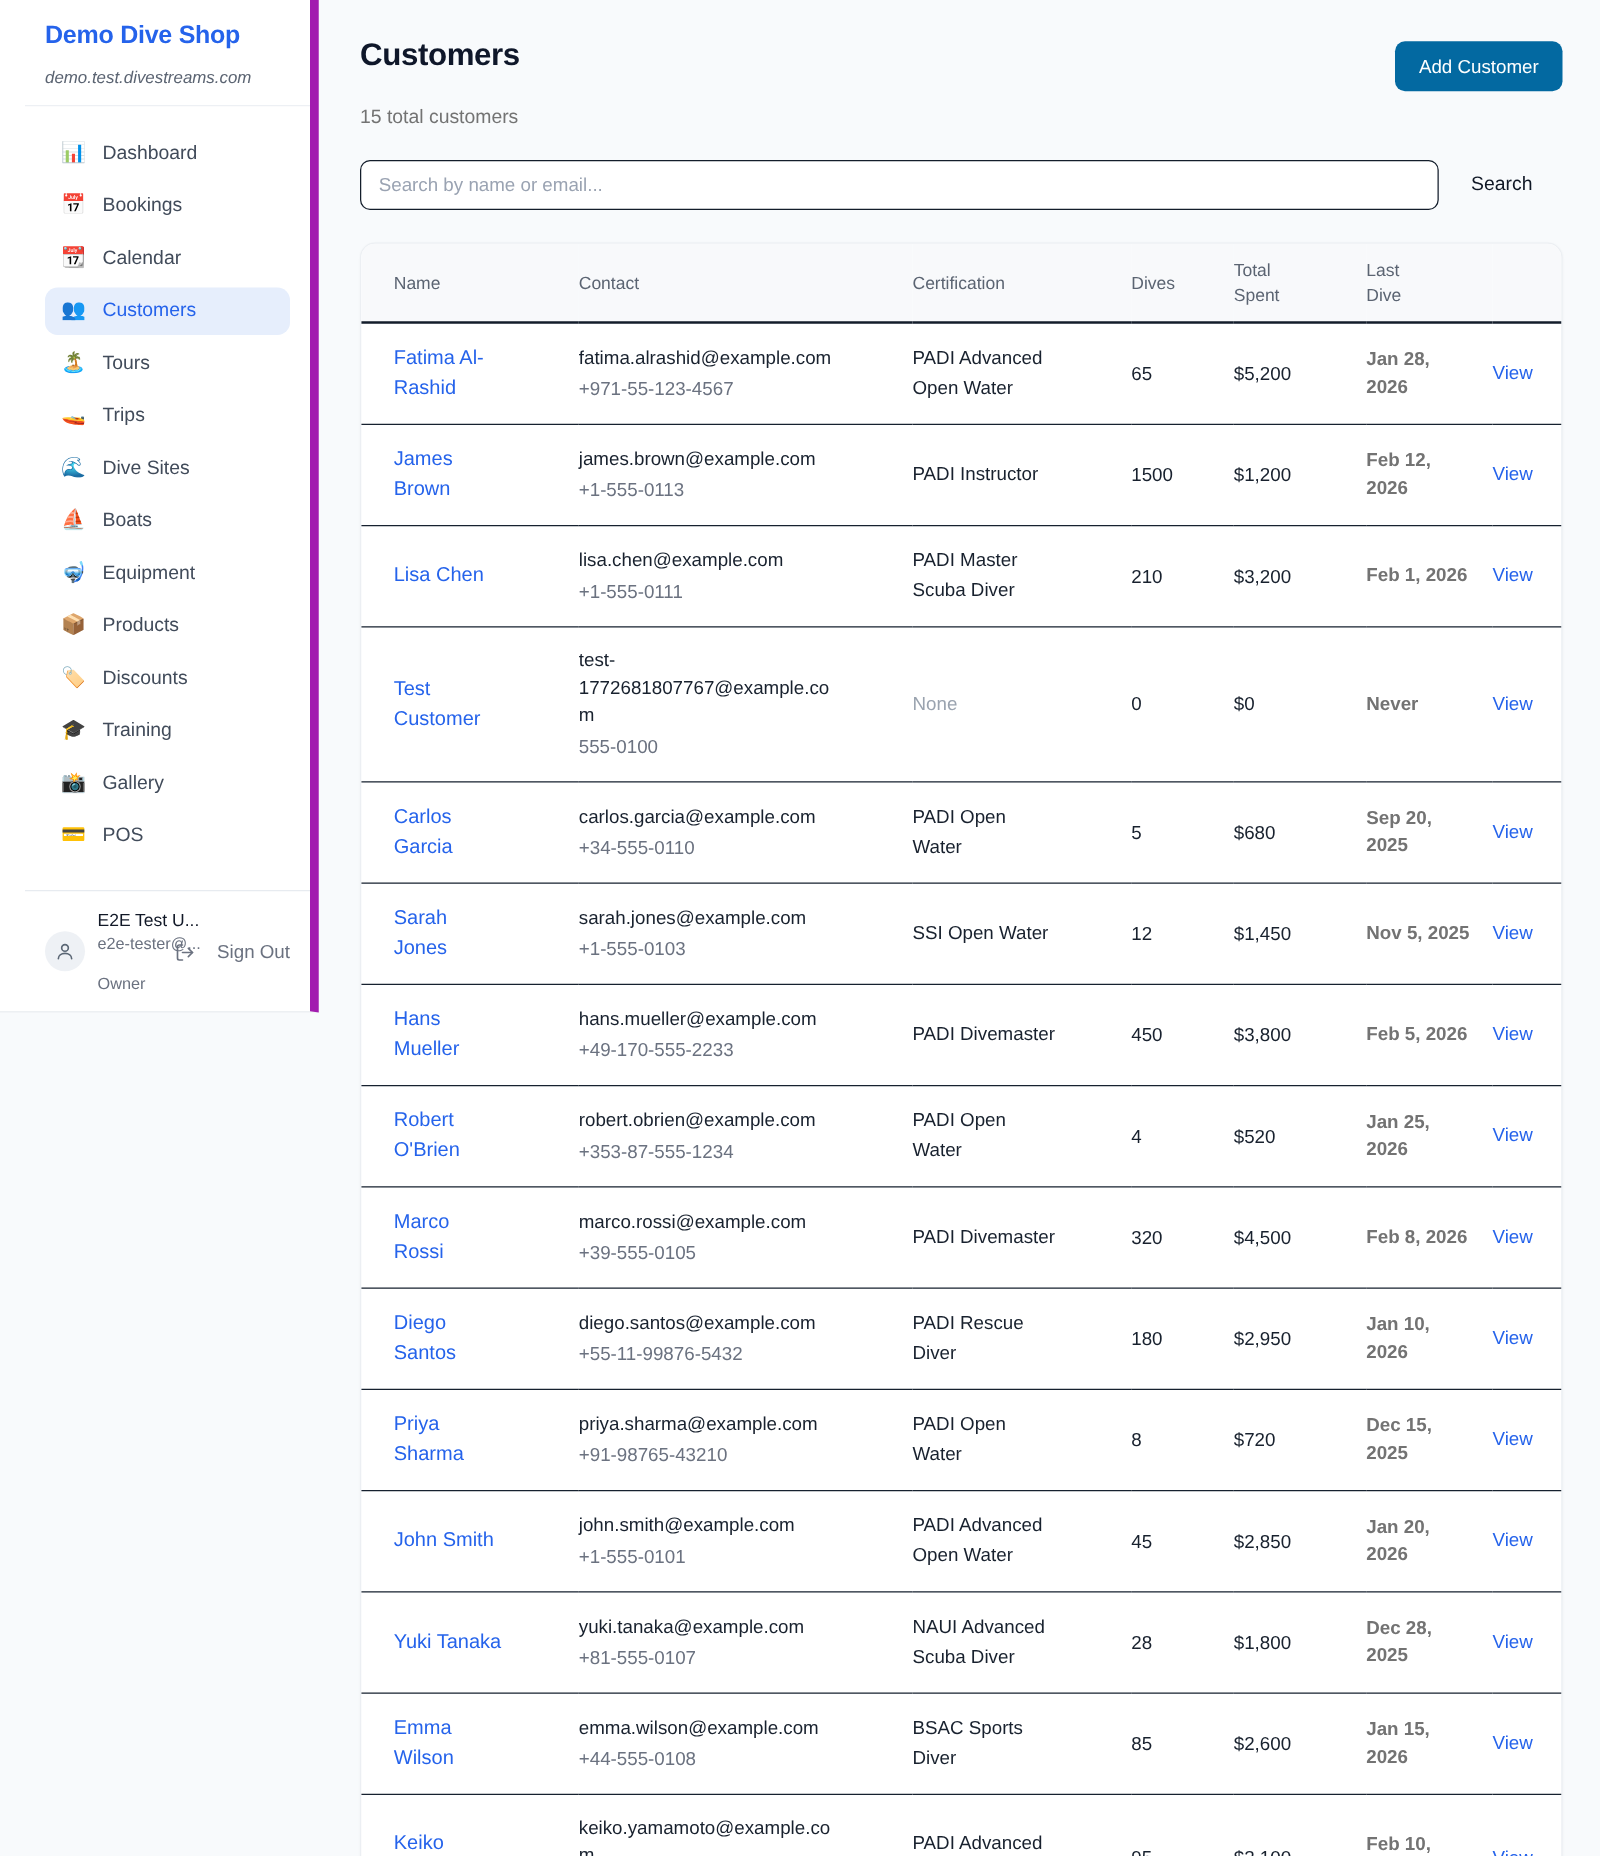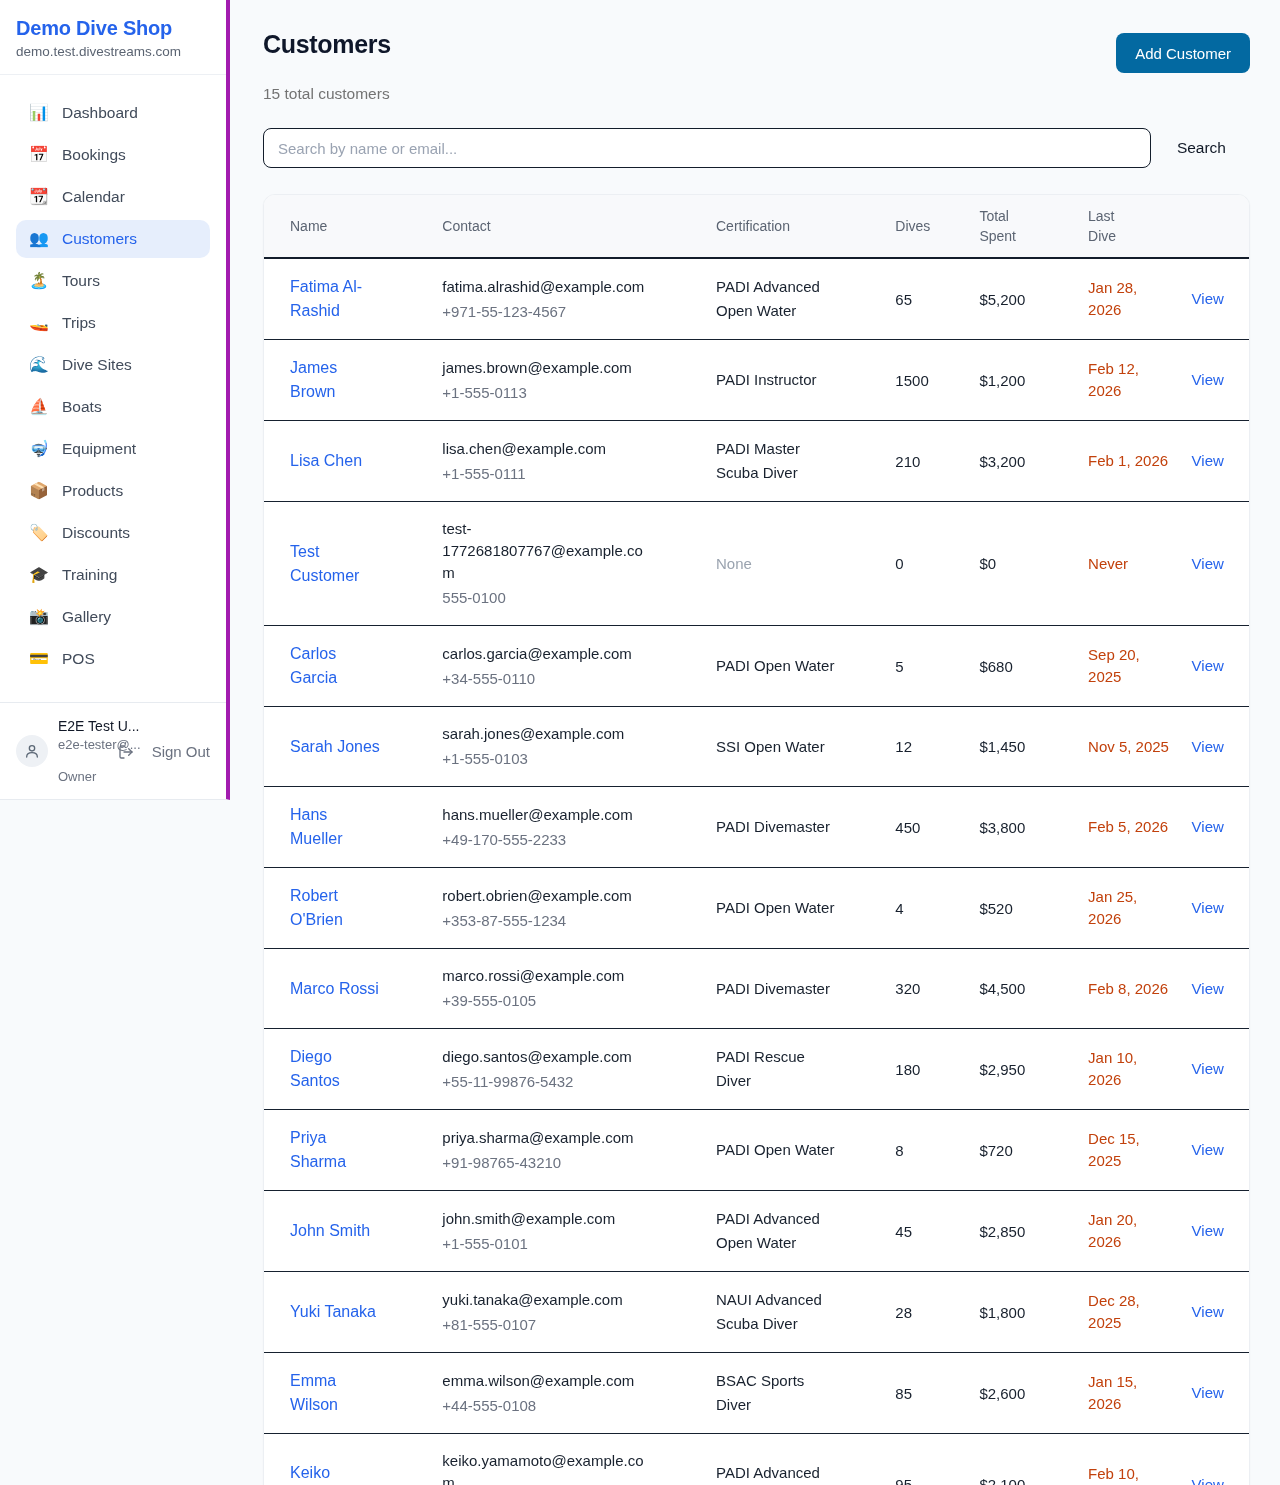--- a/index.html
+++ b/index.html
@@ -7,26 +7,26 @@
   body {
     width: 1280px; min-height: 1485px;
     background: #f8fafc;
     font-family: "Liberation Sans", sans-serif;
     color: #111827;
   }
   .app { display: flex; align-items: flex-start; }
 
   
   .sidebar {
-    width: 230px; flex-shrink: 0; background: #ffffff;
-    border-right: 4px solid #a21caf; border-bottom: 1px solid #e7ebf0;
+    width: 255px; flex-shrink: 0; background: #ffffff;
+    border-right: 7px solid #a21caf; border-bottom: 1px solid #e7ebf0; padding-left: 20px;
   }
   .brand { padding: 17px 16px 15px; border-bottom: 1px solid #edf0f4; }
   .brand-name { color: #2563eb; font-size: 20px; font-weight: bold; letter-spacing: -0.2px; }
-  .brand-domain { color: #5b6472; font-size: 13.5px; margin-top: 4px; }
+  .brand-domain { color: #5b6472; font-size: 13.5px; margin-top: 14px; font-style: italic; }
   .nav { padding: 19px 16px 20px; }
   .nav-item {
     display: flex; align-items: center; gap: 13px;
     padding: 10px 13px; margin-bottom: 4px;
     border-radius: 10px; text-decoration: none;
     color: #414b5a; font-size: 15.5px;
   }
   .nav-item.active { background: #e6eefc; color: #2563eb; font-weight: 500; }
   .nav-icon { width: 20px; text-align: center; font-size: 16px; line-height: 1; }
   .user-footer {
@@ -87,21 +87,21 @@
   tbody td { padding: 16px 16px 16px 0; vertical-align: middle; }
   tbody tr:not(:last-child) td { border-bottom: 1px solid #16212f; }
   .cell-name { padding-right: 60px; }
   .name-link { color: #2563eb; font-size: 16px; line-height: 24px; text-decoration: none; cursor: pointer; }
   .cell-contact { padding-right: 64px; }
   .email { color: #18212e; font-size: 15px; line-height: 22px; overflow-wrap: break-word; }
   .phone { color: #6b7280; font-size: 15px; line-height: 22px; margin-top: 3px; }
   .cell-cert { color: #18212e; font-size: 15px; line-height: 24px; padding-right: 57px; }
   .cell-cert.muted { color: #9aa3af; }
   .cell-dives, .cell-spent { color: #18212e; font-size: 15px; }
-  .cell-last { color: #c2410c; font-size: 15px; line-height: 22px; padding-right: 18px; }
+  .cell-last { color: #737373; font-size: 15px; line-height: 22px; padding-right: 18px; font-weight: bold; }
   .view-link { color: #2563eb; font-size: 15px; text-decoration: none; cursor: pointer; }
 </style>
 </head>
 <body>
 
 <div class="app">
 
   <aside class="sidebar">
     <div class="brand">
       <div class="brand-name">Demo Dive Shop</div>

